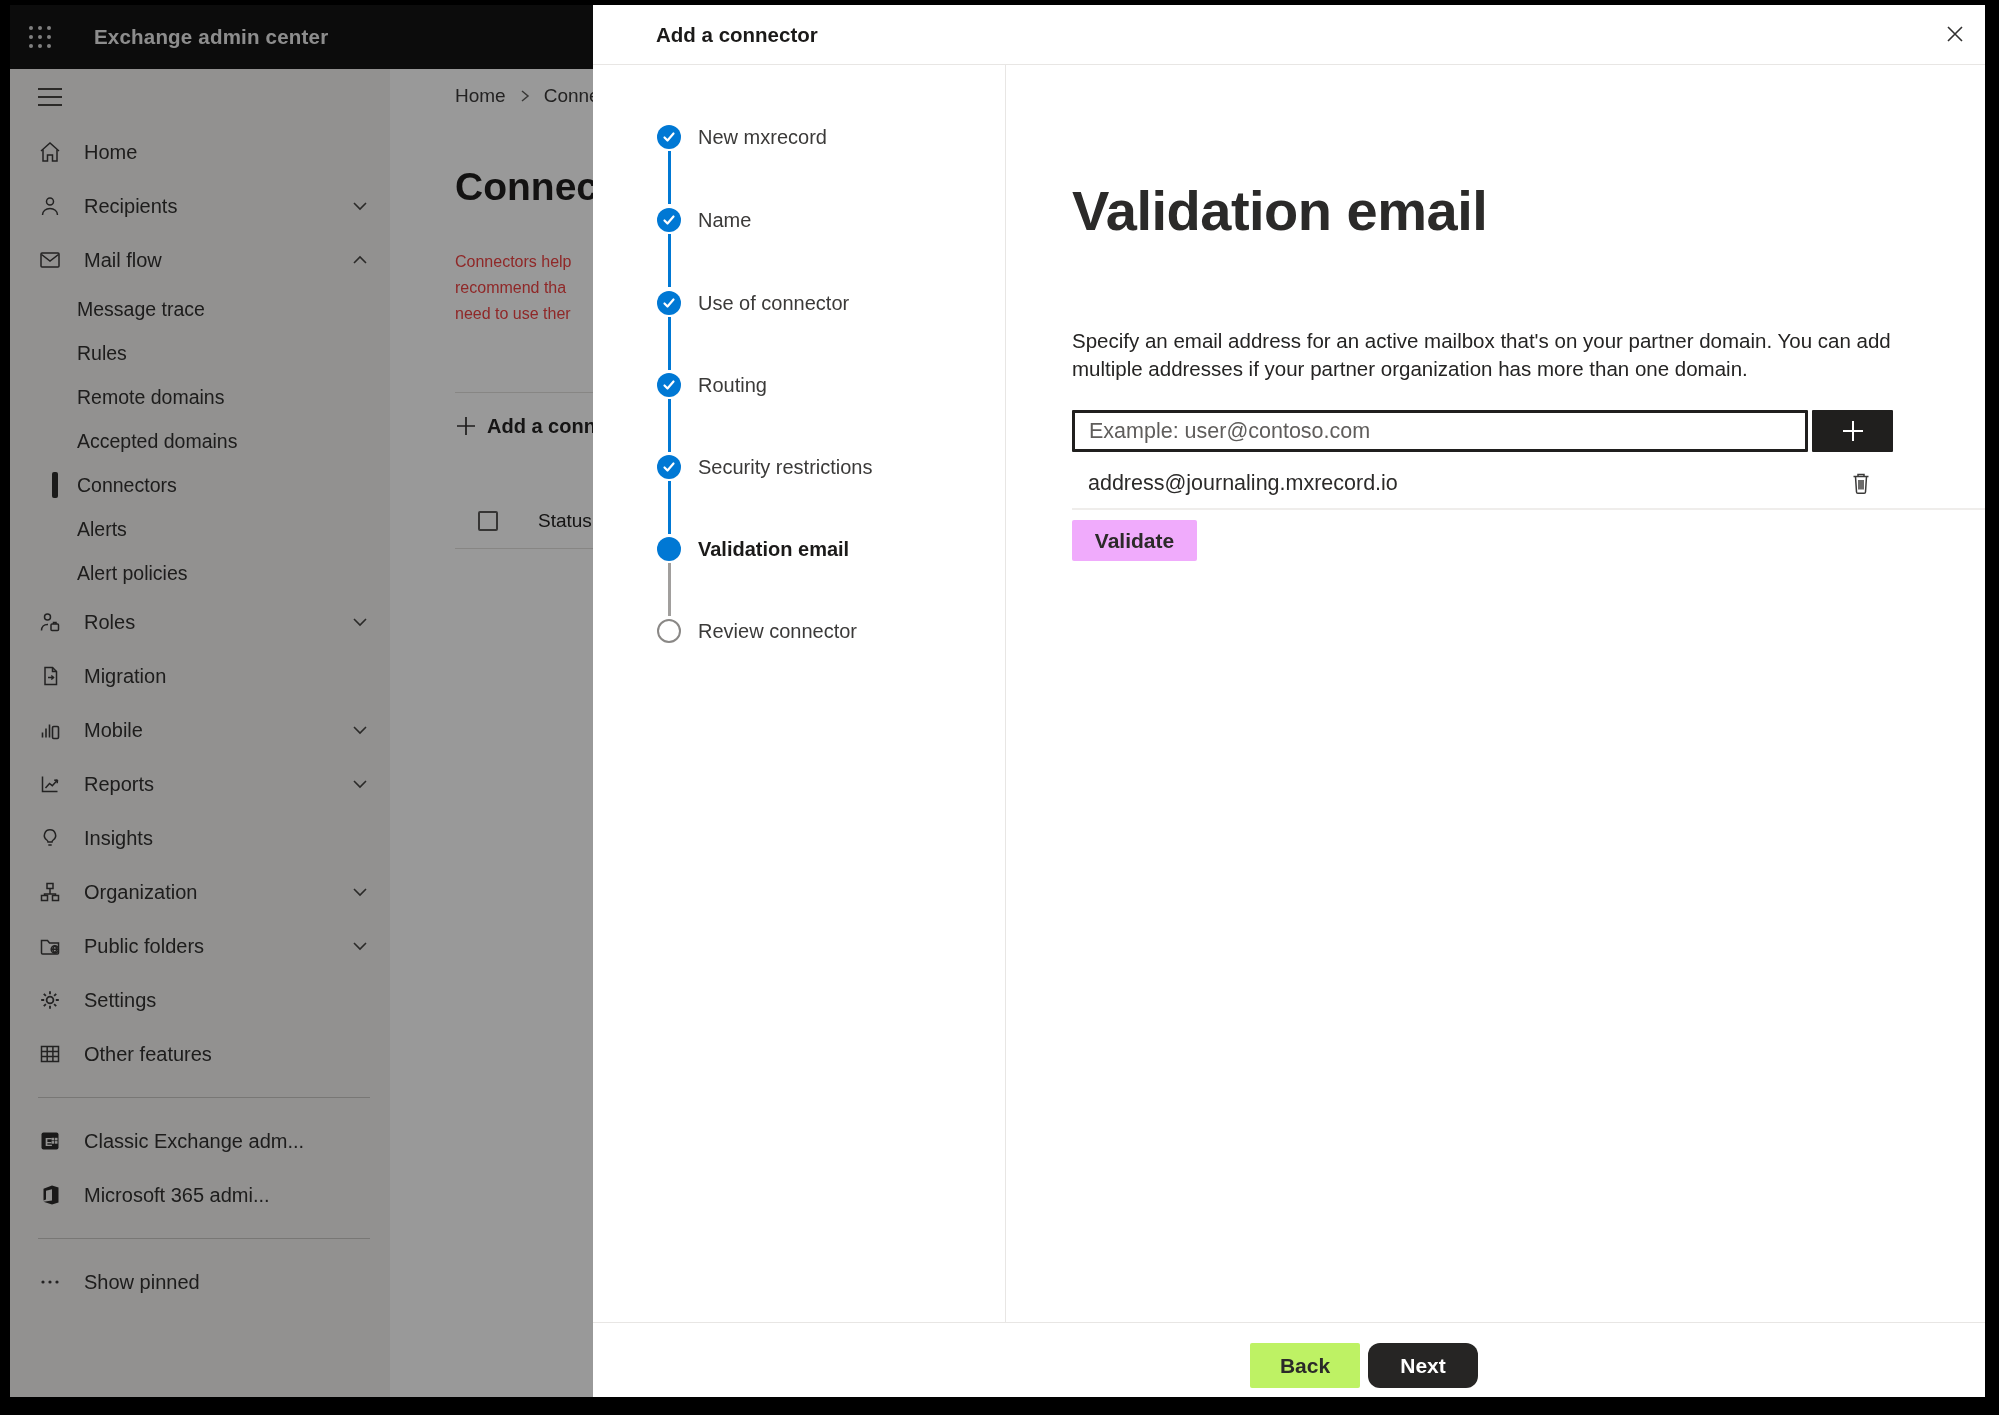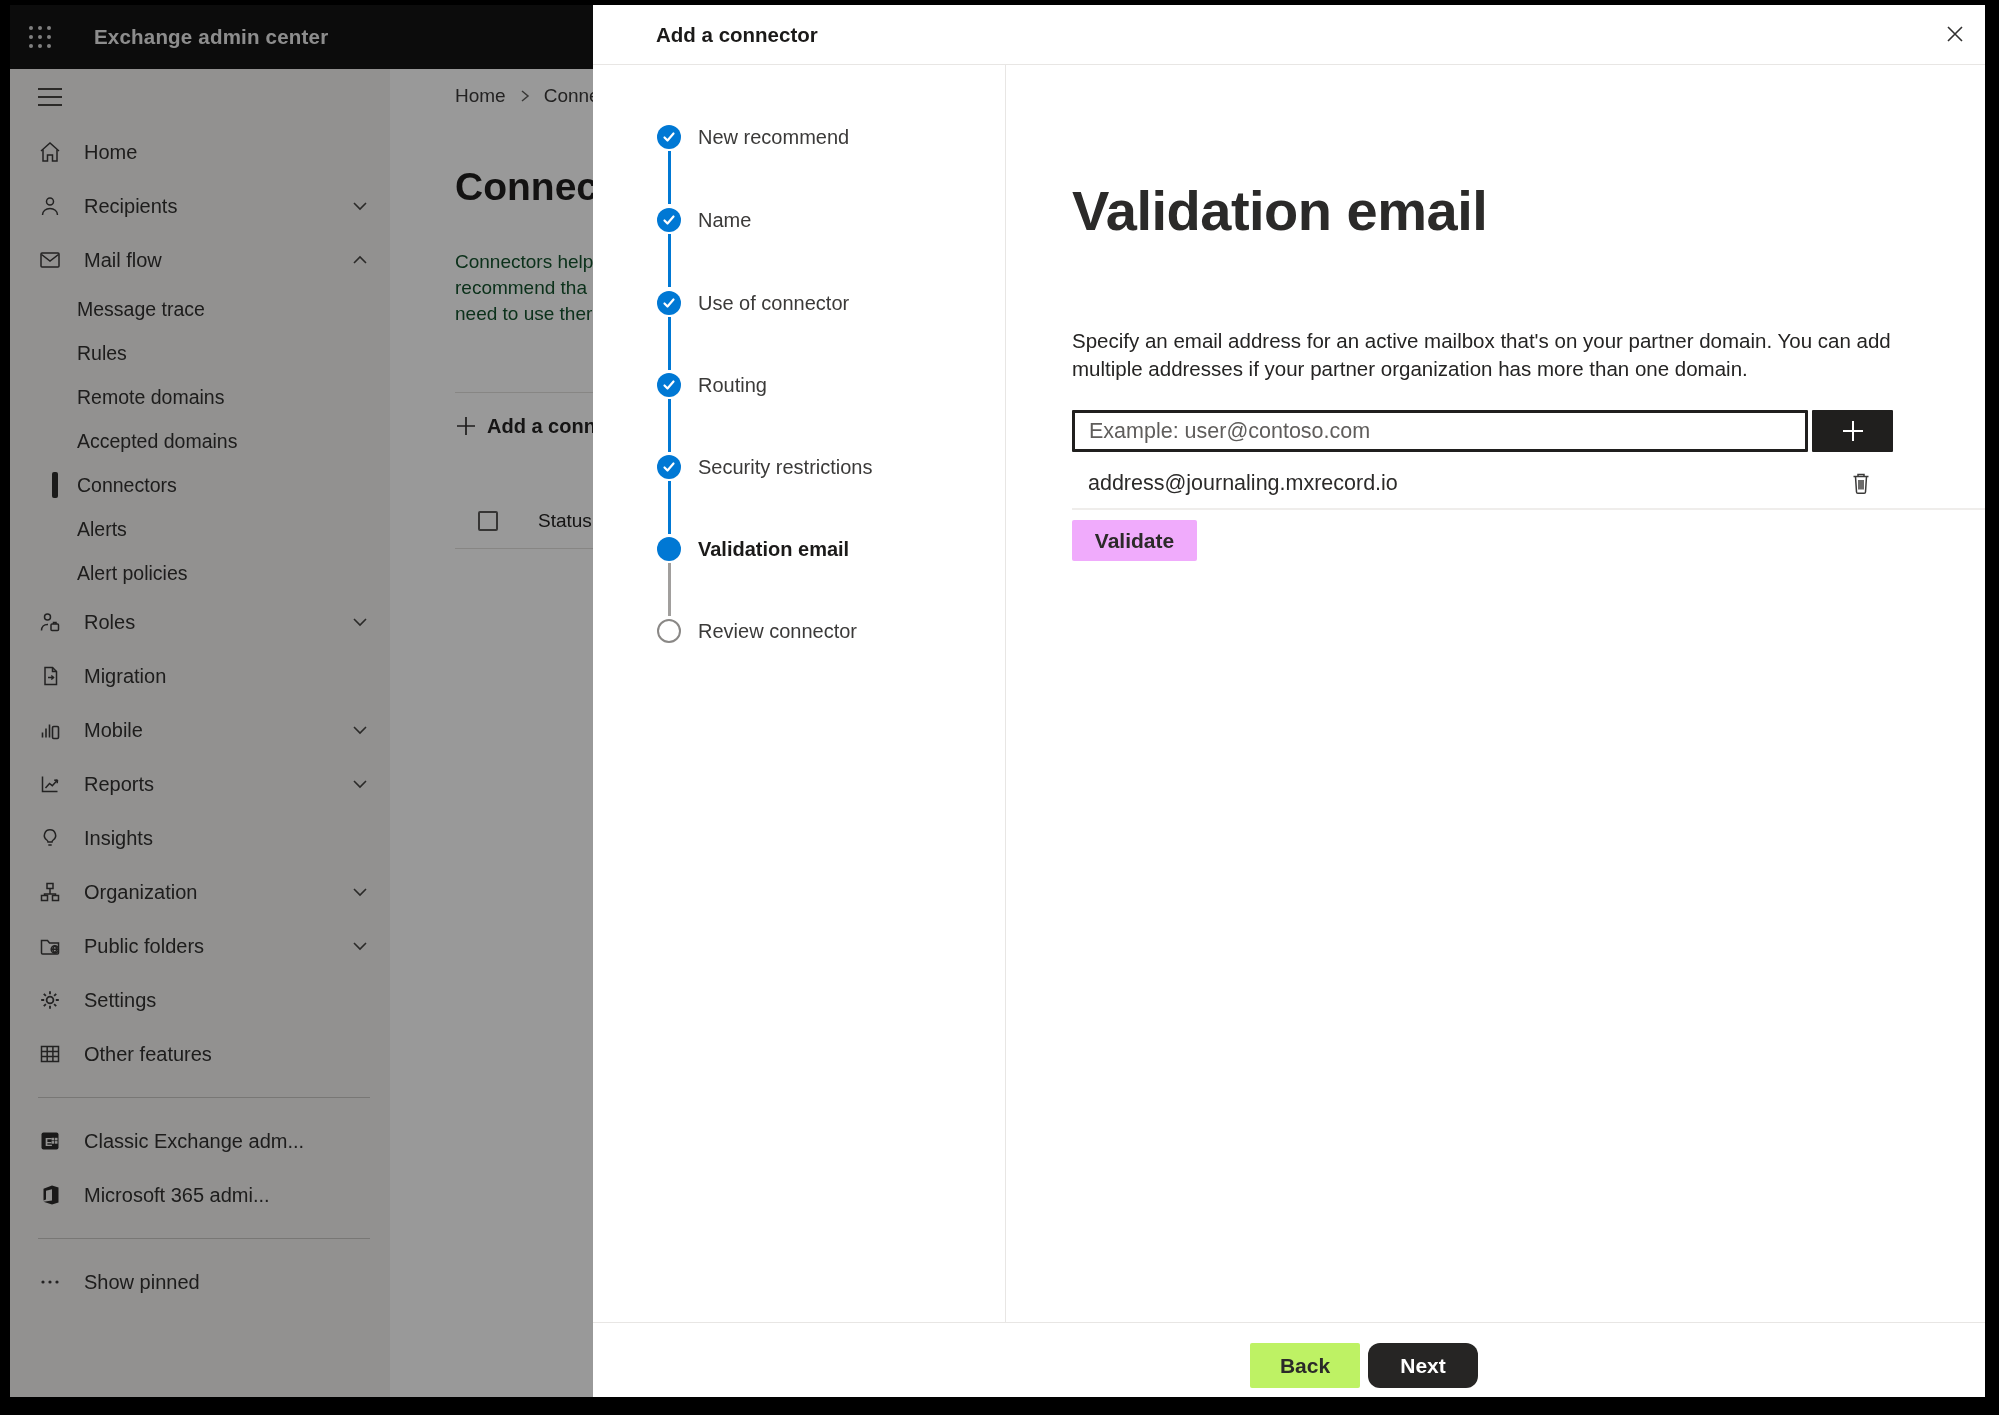--- a/index.html
+++ b/index.html
@@ -25,21 +25,21 @@
   .nav-row.sub { height:44px; padding-left:67px; font-size:19.5px; }
   .nicon { width:24px; height:24px; margin-right:22px; color:#3b3a39; flex:none; display:flex; align-items:center; justify-content:center; }
   .chev { position:absolute; right:22px; top:50%; transform:translateY(-50%); color:#484644; display:flex; }
   .sel-bar { position:absolute; left:42px; top:50%; transform:translateY(-50%); width:6px; height:26px; background:#2e2d2c; border-radius:2px; }
   .nav-divider { height:1px; background:#c8c6c4; margin:16px 20px 16px 28px; }
 
   
   .bg-content { position:absolute; left:380px; top:64px; right:0; bottom:0; background:#fff; z-index:1; }
   .bg-breadcrumb { position:absolute; left:65px; top:16px; display:flex; align-items:center; gap:13px; font-size:19px; color:#3b3a39; white-space:nowrap; }
   .bg-title { position:absolute; left:65px; top:96px; font-size:39px; font-weight:700; color:#201f1e; white-space:nowrap; }
-  .bg-desc { position:absolute; left:65px; top:180px; font-size:19px; line-height:26px; color:#14532d; white-space:nowrap; }
+  .bg-desc { position:absolute; left:65px; top:180px; font-size:16px; line-height:26px; color:#ef4444; white-space:nowrap; }
   .bg-div1 { position:absolute; left:65px; top:323px; width:700px; height:1px; background:#e1dfdd; }
   .bg-toolbar { position:absolute; left:65px; top:340px; height:34px; display:flex; align-items:center; gap:10px; white-space:nowrap; color:#252423; }
   .bg-toolbar .lbl { font-size:20px; font-weight:600; }
   .bg-checkbox { position:absolute; left:88px; top:442px; width:20px; height:20px; border:2px solid #5a5958; border-radius:2px; background:transparent; }
   .bg-status-row { position:absolute; left:148px; top:440px; height:24px; font-size:19px; color:#252423; display:flex; align-items:center; }
   .bg-div2 { position:absolute; left:65px; top:479px; width:700px; height:1px; background:#e1dfdd; }
 
   
   .dim-overlay { position:absolute; inset:0; background:rgba(0,0,0,.40); z-index:5; }
 
@@ -388,21 +388,21 @@
       <div class="step-line blue" style="top:334px"></div>
       <div class="step-line blue" style="top:416px"></div>
       <div class="step-line gray" style="top:498px"></div>
 
       <div class="step" style="top:56px">
         <span class="step-circle completed">
           <svg width="14" height="14" viewBox="0 0 14 14" fill="none" stroke="#fff" stroke-width="2.2" stroke-linecap="round" stroke-linejoin="round">
               <polyline points="2.5,7.5 5.5,10.5 11.5,3.5"></polyline>
             </svg>
         </span>
-        <span class="step-label">New recommend</span>
+        <span class="step-label">New mxrecord</span>
       </div>
       <div class="step" style="top:139px">
         <span class="step-circle completed">
           <svg width="14" height="14" viewBox="0 0 14 14" fill="none" stroke="#fff" stroke-width="2.2" stroke-linecap="round" stroke-linejoin="round">
               <polyline points="2.5,7.5 5.5,10.5 11.5,3.5"></polyline>
             </svg>
         </span>
         <span class="step-label">Name</span>
       </div>
       <div class="step" style="top:222px">

